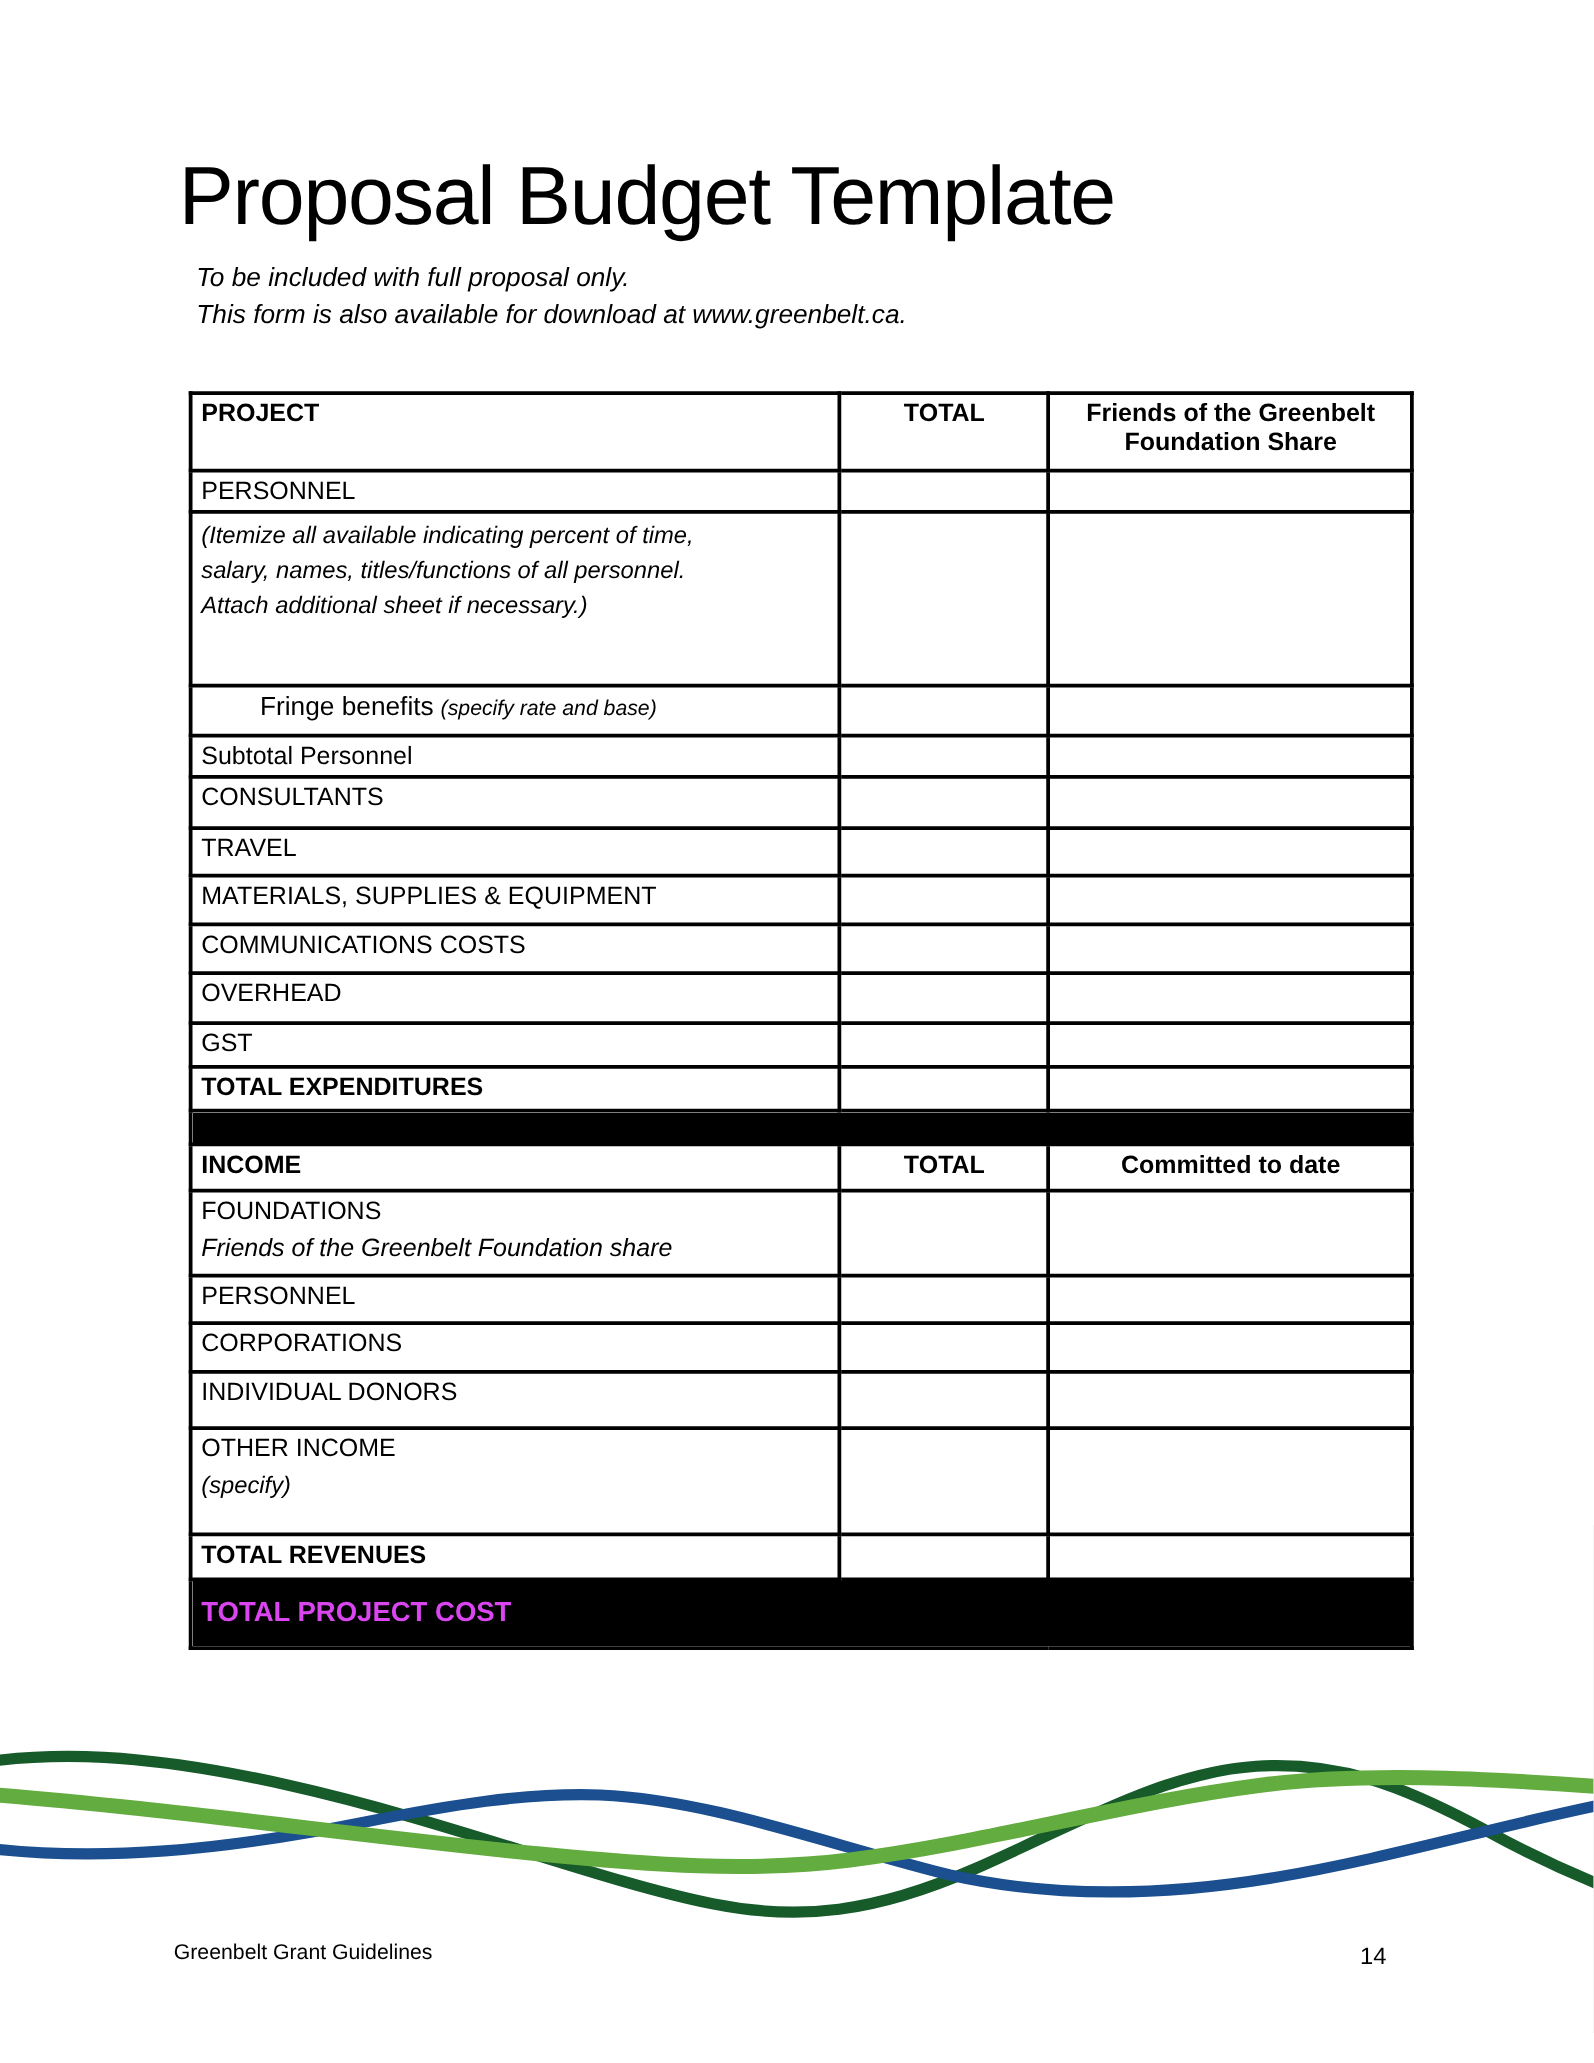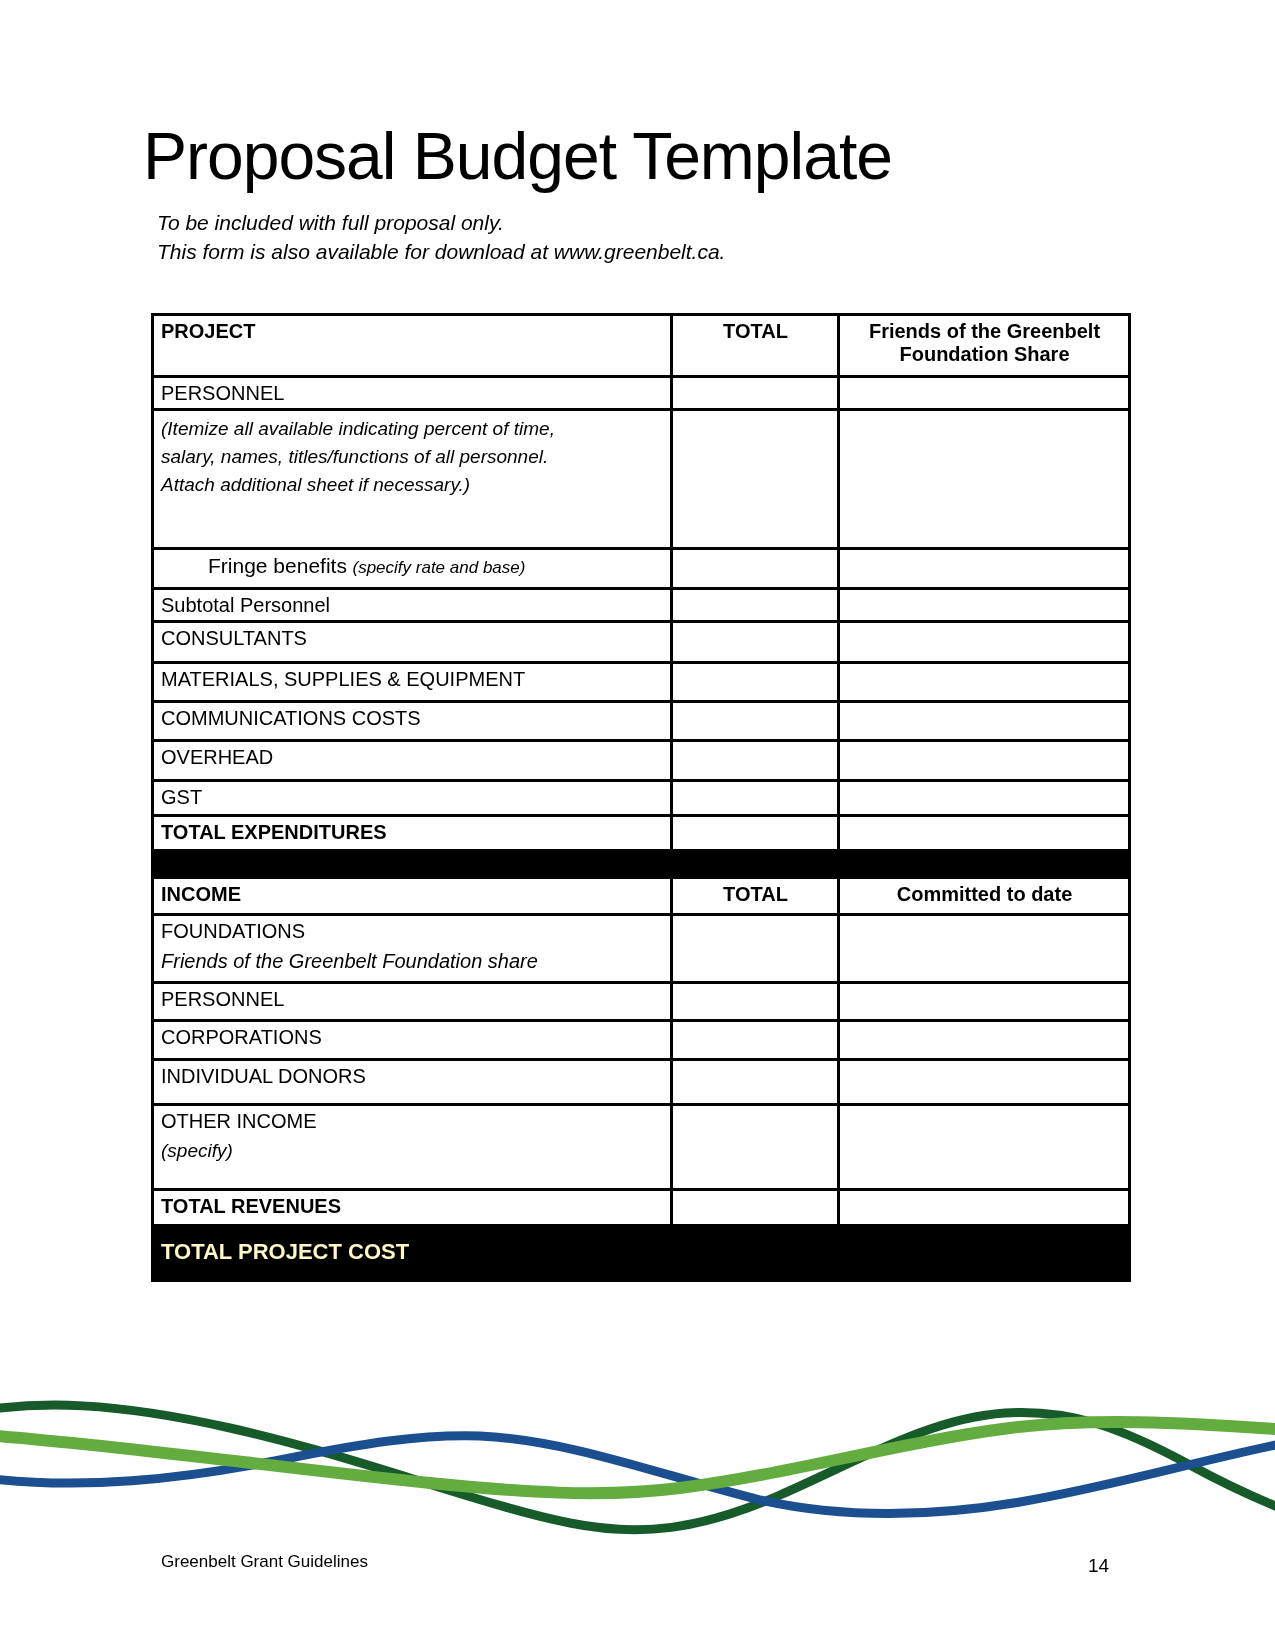--- a/index.html
+++ b/index.html
@@ -39,30 +39,30 @@
   .bold{font-weight:700;}
   .prewrap{white-space:pre-line;}
   .note-italic{font-style:italic;font-size:19px;line-height:28px;}
   .small-paren{font-style:italic;font-size:17px;}
   .fringe-main{font-size:21px;margin-left:47px;}
   td.gst-cell{padding-left:15px;margin-top:12px;}
   tr.black-band td{
     background:#000;border:3px solid #000;padding:0;
   }
   tr.black-row td{
-    background:#000;border:3px solid #000;color:#fef9c3;
+    background:#000;border:3px solid #000;color:#d946ef;
     font-weight:700;font-size:22px;padding-top:12px;margin-top:48px;
   }
   .sub-line{margin-top:4px;}
   .waves{
     position:absolute;left:0;top:1380px;width:1275px;height:185px;
     display:block;
   }
   .footer-left{
-    position:absolute;left:161px;top:1552px;
+    position:absolute;left:139px;top:1552px;
     font-size:17px;
   }
   .footer-page{
     position:absolute;left:1088px;top:1555px;
     font-size:19px;
   }
 </style>
 </head>
 <body>
 
@@ -115,20 +115,25 @@
       <td></td>
       <td></td>
     </tr>
 
     <tr style="height:41px">
       <td>CONSULTANTS</td>
       <td></td>
       <td></td>
     </tr>
 
+    <tr style="height:38px">
+      <td>TRAVEL</td>
+      <td></td>
+      <td></td>
+    </tr>
 
     <tr style="height:39px">
       <td>MATERIALS, SUPPLIES &amp; EQUIPMENT</td>
       <td></td>
       <td></td>
     </tr>
 
     <tr style="height:39px">
       <td>COMMUNICATIONS COSTS</td>
       <td></td>

